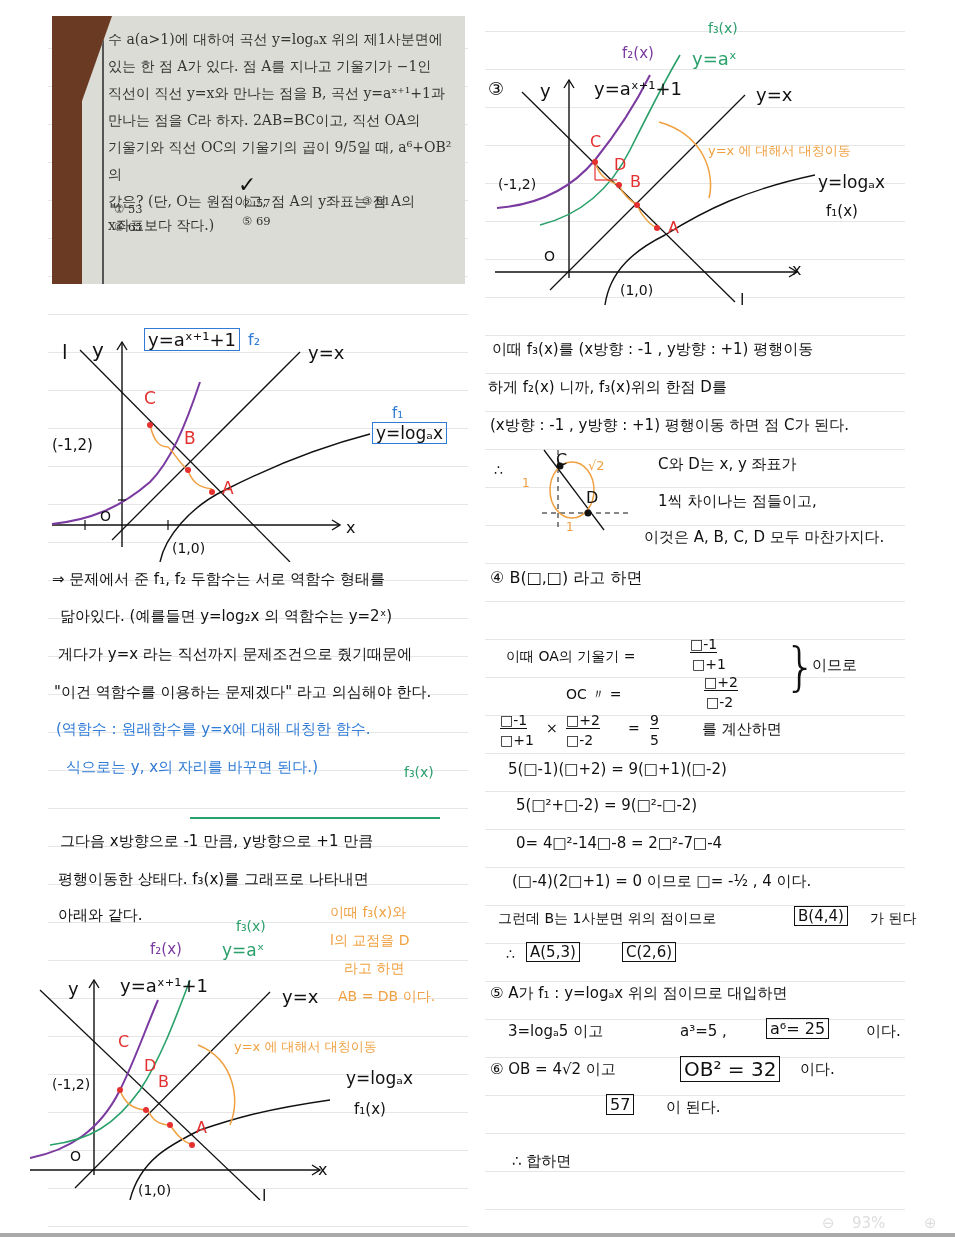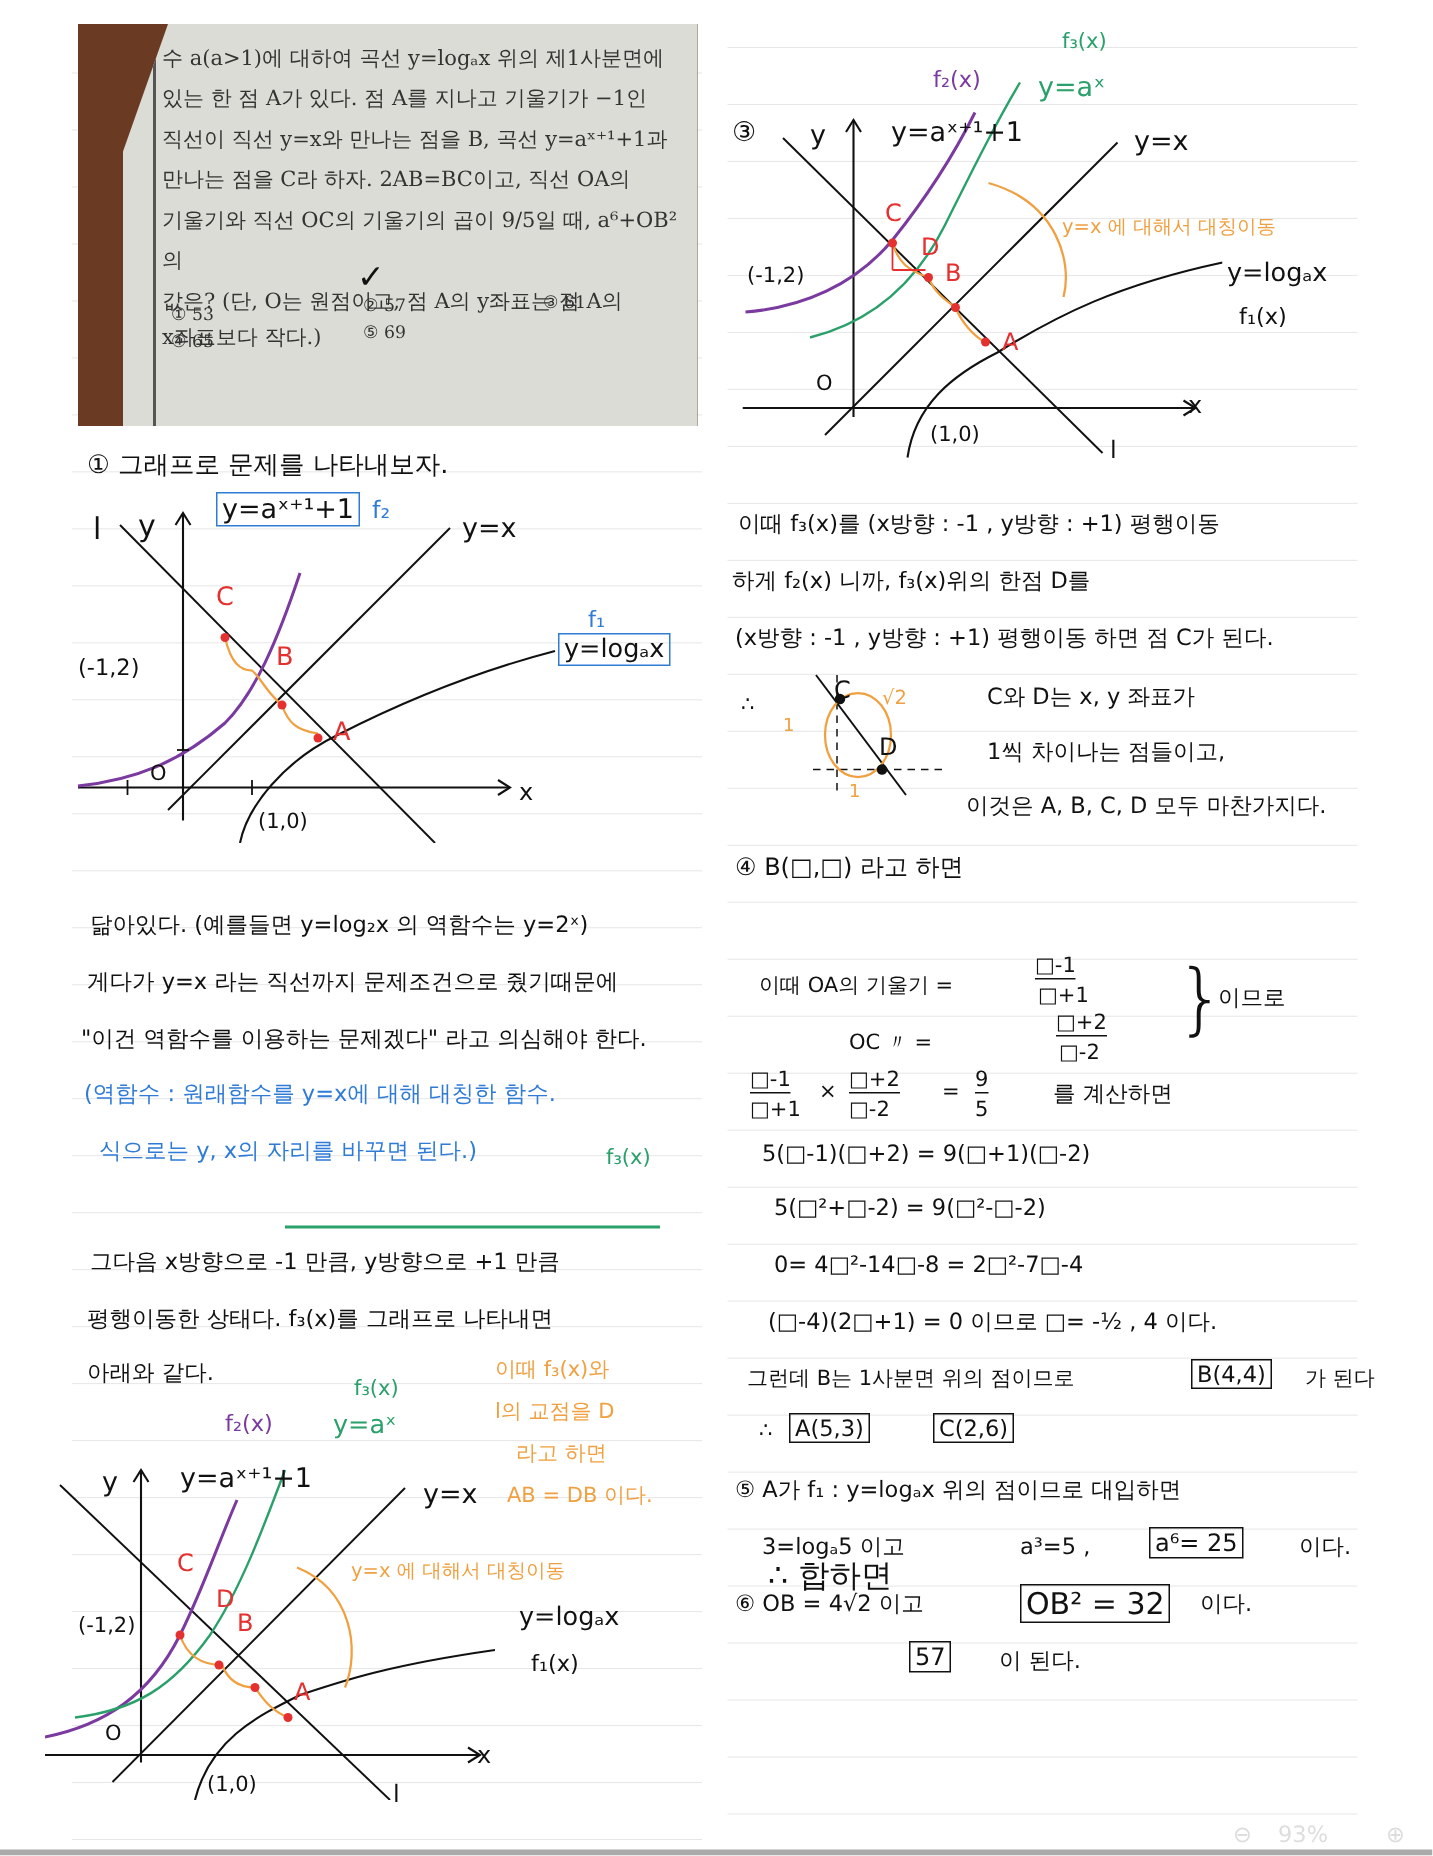--- a/index.html
+++ b/index.html
@@ -54,21 +54,20 @@
     <div class="choices">
       <div class="choice" style="left:0;top:0"><span>①</span> <span>53</span></div>
       <div class="choice" style="left:0;top:18px"><span>④</span> <span>65</span></div>
       <div class="choice" style="left:128px;top:-6px"><span>②</span> <span>57</span></div>
       <div class="choice" style="left:128px;top:12px"><span>⑤</span> <span>69</span></div>
       <div class="choice" style="left:248px;top:-8px"><span>③</span> <span>61</span></div>
       <span class="check" style="left:124px;top:-30px">✓</span>
     </div>
   </div>
 
-  <div class="hw" style="left:58px;top:298px;font-size:17px">① 그래프로 문제를 나타내보자.</div>
 
   <svg width="420" height="240" style="left:50px;top:322px" viewBox="0 0 420 240">
 
     <line x1="2" y1="203" x2="290" y2="203" stroke="#111" stroke-width="1.4"></line>
     <polyline points="282,198 290,203 282,208" fill="none" stroke="#111" stroke-width="1.4"></polyline>
     <line x1="72" y1="225" x2="72" y2="20" stroke="#111" stroke-width="1.4"></line>
     <polyline points="67,28 72,20 77,28" fill="none" stroke="#111" stroke-width="1.4"></polyline>
 
     <line x1="62" y1="218" x2="250" y2="30" stroke="#111" stroke-width="1.3"></line>
 
@@ -95,20 +94,21 @@
   <div class="hw red" style="left:144px;top:388px;font-size:17px">C</div>
   <div class="hw red" style="left:184px;top:428px;font-size:17px">B</div>
   <div class="hw red" style="left:222px;top:478px;font-size:17px">A</div>
   <div class="hw blue" style="left:392px;top:404px;font-size:15px">f₁</div>
   <div class="hw box-blue" style="left:372px;top:422px;font-size:17px">y=logₐx</div>
   <div class="hw" style="left:52px;top:436px;font-size:15px">(-1,2)</div>
   <div class="hw" style="left:100px;top:508px;font-size:14px">O</div>
   <div class="hw" style="left:346px;top:518px;font-size:16px">x</div>
   <div class="hw" style="left:172px;top:540px;font-size:14px">(1,0)</div>
 
+  <div class="hw" style="left:52px;top:570px;font-size:15px">⇒ 문제에서 준 f₁, f₂ 두함수는 서로 역함수 형태를</div>
   <div class="hw" style="left:60px;top:607px;font-size:15px">닮아있다. (예를들면 y=log₂x 의 역함수는 y=2ˣ)</div>
   <div class="hw" style="left:58px;top:645px;font-size:15px">게다가 y=x 라는 직선까지 문제조건으로 줬기때문에</div>
   <div class="hw" style="left:54px;top:683px;font-size:15px">"이건 역함수를 이용하는 문제겠다" 라고 의심해야 한다.</div>
   <div class="hw blue" style="left:66px;top:758px;font-size:15px">식으로는 y, x의 자리를 바꾸면 된다.)</div>
   <div class="hw blue" style="left:56px;top:720px;font-size:15px">(역함수 : 원래함수를 y=x에 대해 대칭한 함수.</div>
   <div class="hw green" style="left:404px;top:764px;font-size:14px">f₃(x)</div>
 
   <div style="position:absolute;left:190px;top:817px;width:250px;height:2px;background:#2aa06a"></div>
   <div class="hw" style="left:60px;top:832px;font-size:15px">그다음 x방향으로 -1 만큼, y방향으로 +1 만큼</div>
   <div class="hw" style="left:58px;top:870px;font-size:15px">평행이동한 상태다. f₃(x)를 그래프로 나타내면</div>
@@ -248,21 +248,21 @@
 
   <div class="hw" style="left:490px;top:984px;font-size:15px">⑤ A가 f₁ : y=logₐx  위의 점이므로 대입하면</div>
   <div class="hw" style="left:508px;top:1022px;font-size:15px">3=logₐ5 이고</div>
   <div class="hw" style="left:680px;top:1022px;font-size:15px">a³=5 ,</div>
   <div class="hw box" style="left:766px;top:1018px;font-size:16px">a⁶= 25</div>
   <div class="hw" style="left:866px;top:1022px;font-size:15px">이다.</div>
 
   <div class="hw" style="left:490px;top:1060px;font-size:15px">⑥ OB = 4√2 이고</div>
   <div class="hw box" style="left:680px;top:1056px;font-size:20px">OB² = 32</div>
   <div class="hw" style="left:800px;top:1060px;font-size:15px">이다.</div>
-  <div class="hw" style="left:512px;top:1036px;font-size:21px">∴ 합하면</div>
+  <div class="hw" style="left:512px;top:1152px;font-size:15px">∴ 합하면</div>
   <div class="hw box" style="left:606px;top:1094px;font-size:16px">57</div>
   <div class="hw" style="left:666px;top:1098px;font-size:15px">이 된다.</div>
 
   <div class="zoomctl">
     <span style="left:22px">⊖</span>
     <span style="left:52px">93%</span>
     <span style="left:124px">⊕</span>
   </div>
   <div class="bottom-edge"></div>
 </div>

